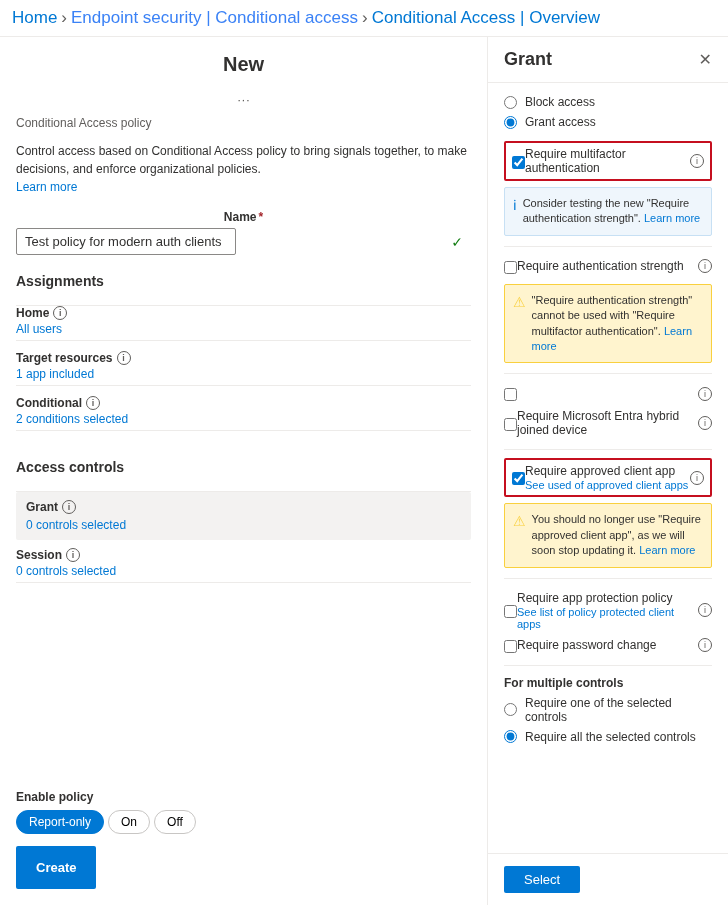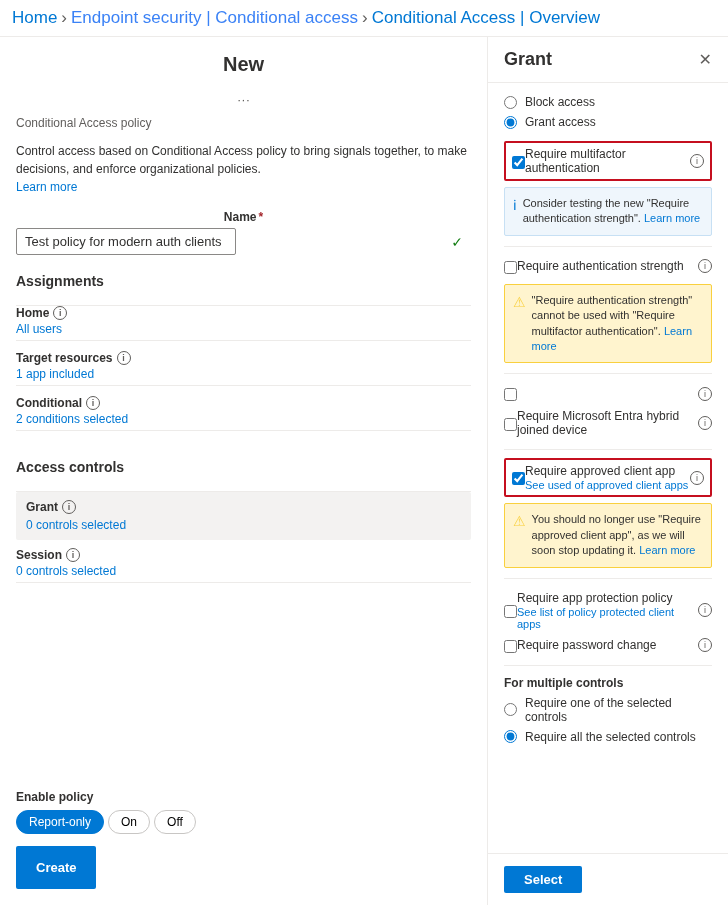--- a/index.html
+++ b/index.html
@@ -66,21 +66,21 @@
 
     .warning-banner { background: #fff4ce; border: 1px solid #f9d03e; border-radius: 2px; padding: 8px; margin: 6px 0 10px 0; display: flex; gap: 6px; font-size: 11px; color: #323130; line-height: 1.4; }
     .warning-banner .warn-icon { color: #f9d03e; font-size: 14px; flex-shrink: 0; }
 
     .divider { border: none; border-top: 1px solid #edebe9; margin: 8px 0; }
 
     .for-multiple { margin-top: 10px; }
     .for-multiple-title { font-size: 12px; font-weight: 600; margin-bottom: 6px; color: #323130; }
 
     .panel-footer { padding: 12px 16px; border-top: 1px solid #edebe9; }
-    .select-btn { background: #0078d4; color: #fff; border: none; padding: 6px 20px; border-radius: 2px; font-size: 13px; cursor: pointer; font-weight: 700; }
+    .select-btn { background: #0078d4; color: #fff; border: none; padding: 6px 20px; border-radius: 2px; font-size: 13px; cursor: pointer; font-weight: 400; }
   </style>
 </head>
 <body>
 
 <div class="breadcrumb">
   <a style="color:#0078d4;text-decoration:none;">Home</a>
   <span class="sep">›</span>
   <a style="color:#3b82f6;text-decoration:none;">Endpoint security | Conditional access</a>
   <span class="sep">›</span>
   <a style="color:#0078d4;text-decoration:none;">Conditional Access | Overview</a>

